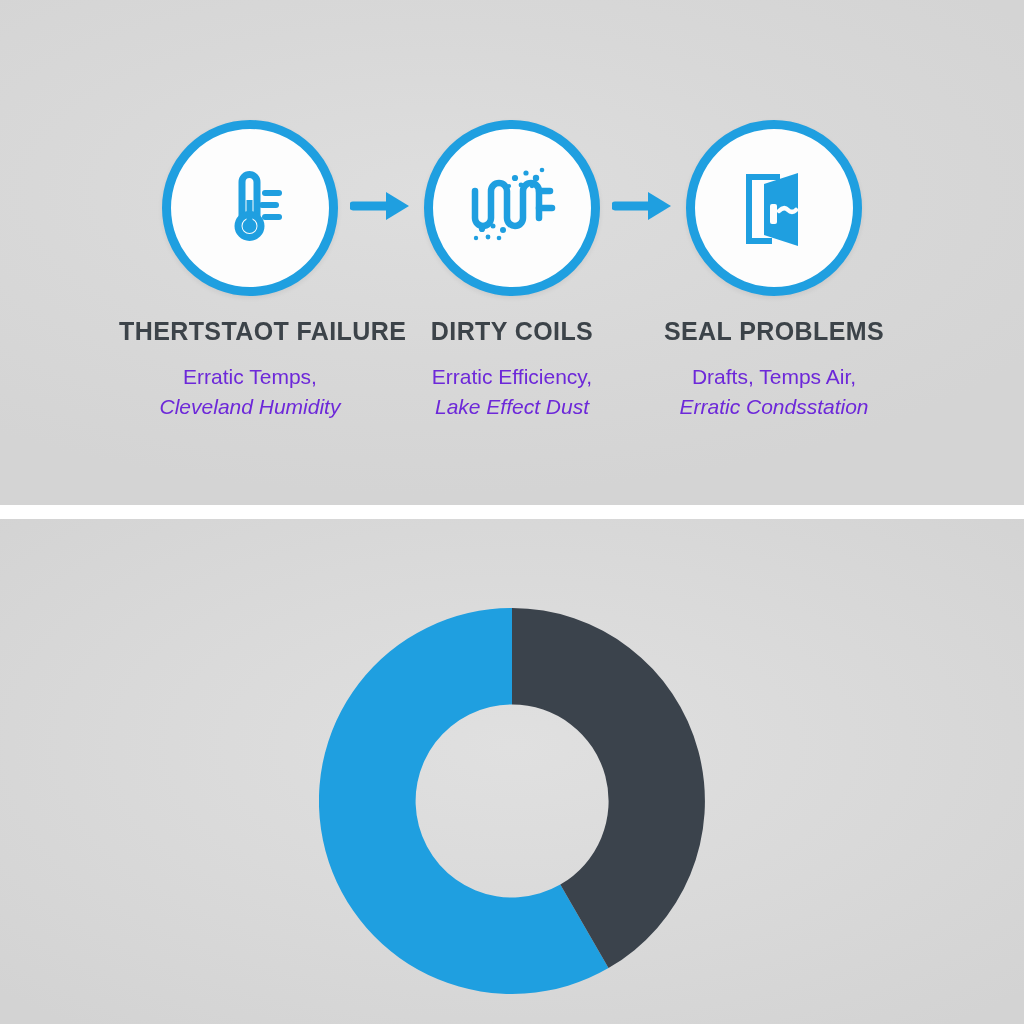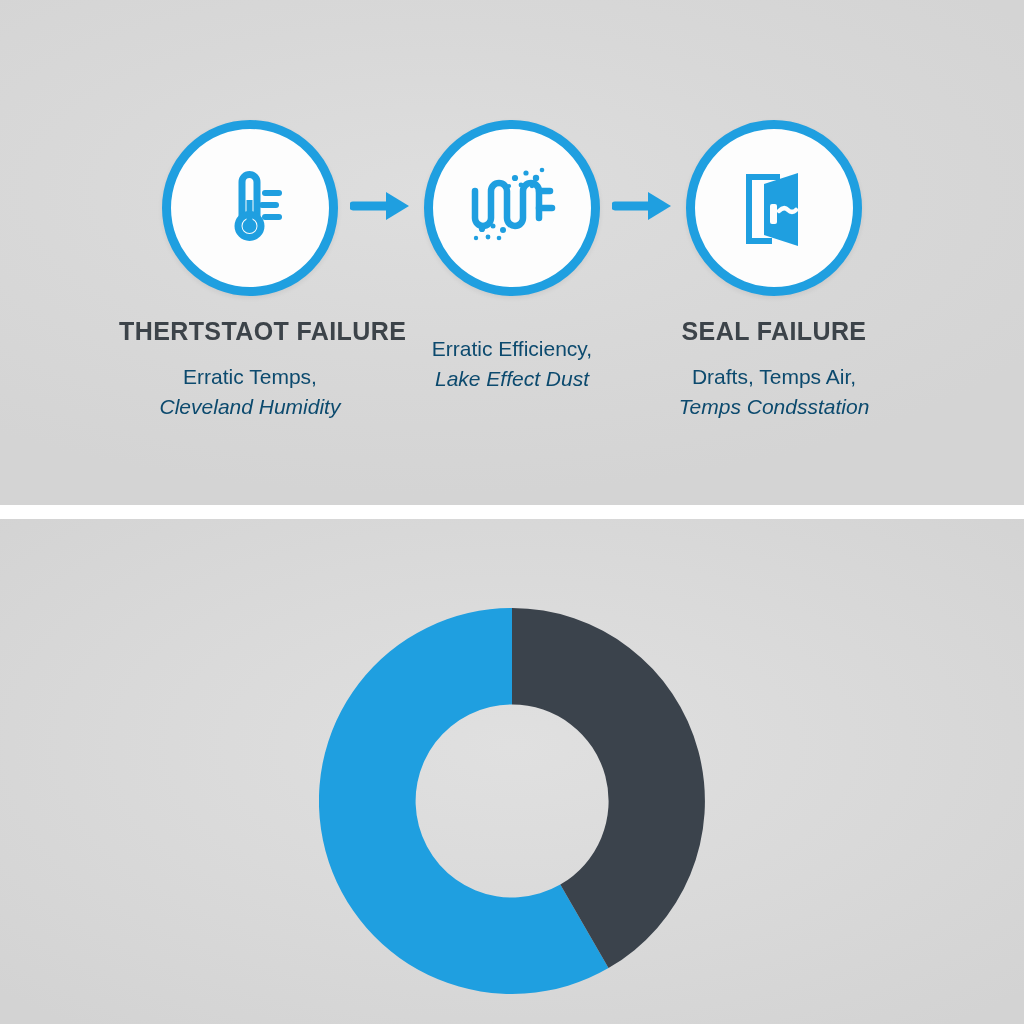--- a/index.html
+++ b/index.html
@@ -95,21 +95,21 @@
     font-size: 25px;
     font-weight: bold;
     letter-spacing: 0.4px;
     color: #3c4349;
     line-height: 1.1;
     white-space: nowrap;
   }
   .caption-sub {
     margin-top: 16px;
     font-size: 21px;
-    color: #0c4a6e;
+    color: #6d28d9;
     line-height: 1.45;
   }
   .caption-sub .l2 { display: block; font-style: italic; }
 
   
   #donut-area {
     position: absolute;
     left: 0;
     top: 519px;
     width: 1024px;
@@ -207,30 +207,31 @@
 
   <div id="caption-row">
     <div class="caption-col">
       <div class="caption-title">THERTSTAOT FAILURE</div>
       <div class="caption-sub">
         <span class="l1">Erratic Temps,</span>
         <span class="l2">Cleveland Humidity</span>
       </div>
     </div>
     <div class="caption-col">
+      <div class="caption-title">DIRTY COILS</div>
       <div class="caption-sub">
         <span class="l1">Erratic Efficiency,</span>
         <span class="l2">Lake Effect Dust</span>
       </div>
     </div>
     <div class="caption-col">
-      <div class="caption-title">SEAL FAILURE</div>
+      <div class="caption-title">SEAL PROBLEMS</div>
       <div class="caption-sub">
         <span class="l1">Drafts, Temps Air,</span>
-        <span class="l2">Temps Condsstation</span>
+        <span class="l2">Erratic Condsstation</span>
       </div>
     </div>
   </div>
 
   <div id="panel-divider"></div>
 
   <div class="panel" id="panel-bottom"></div>
 
   <div id="donut-area">
     <svg id="donut-svg" width="386" height="386" viewBox="0 0 386 386">

